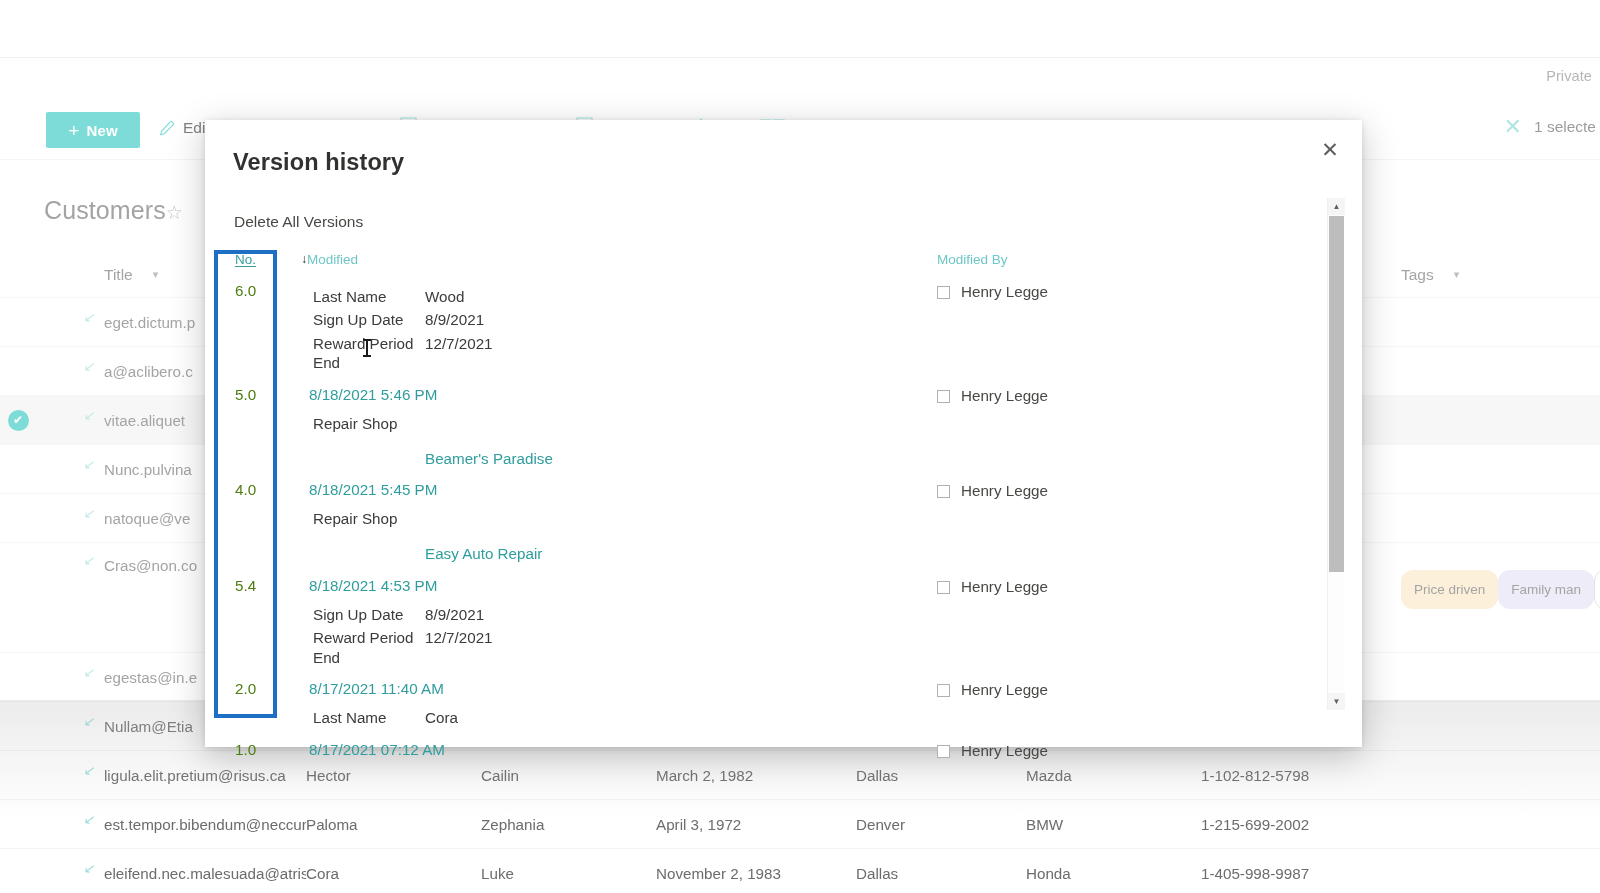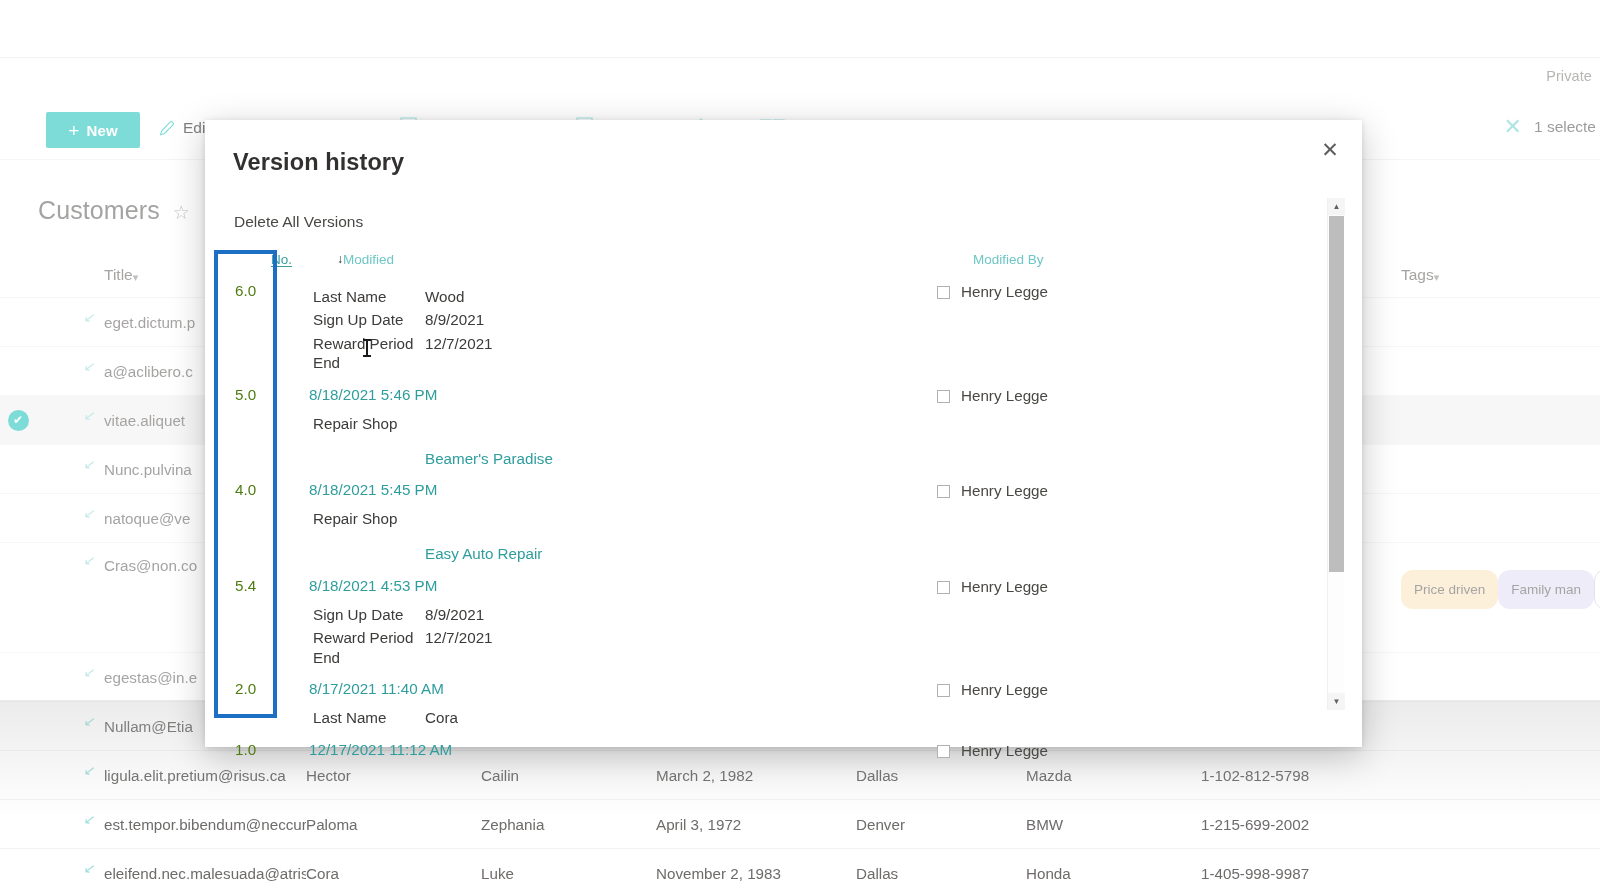--- a/index.html
+++ b/index.html
@@ -52,34 +52,34 @@
   }
 
   .selected-chip {
     position: absolute; right: 4px; top: 116px;
     display: flex; align-items: center; gap: 12px;
     font-size: 15.5px; color: #605e5c;
   }
   .selected-chip .xmark { color: #7fd7d3; font-size: 22px; line-height: 1; font-weight: 300; }
 
   .list-title {
-    position: absolute; left: 38px; top: 196px;
-    display: flex; align-items: baseline; gap: 13px;
+    position: absolute; left: 44px; top: 196px;
+    display: flex; align-items: baseline; 
   }
   .list-title .txt { font-size: 25px; color: #6d6b69; letter-spacing: .1px; }
   .list-title .star { font-size: 19px; color: #a19f9d; }
 
   
   .grid { position: absolute; left: 0; top: 252px; width: 1600px; }
   .grid-head {
     height: 46px; display: flex; align-items: center;
     border-bottom: 1px solid #f2f1f0;
     color: #6e6c6a; font-size: 15.5px;
   }
-  .grid-head .cell { display: flex; align-items: flex-end; gap: 0; }
+  .grid-head .cell { display: flex; align-items: center; gap: 20px; }
   .chev { font-size: 11px; color: #9a9897; }
 
   .grow {
     height: 49px; display: flex; align-items: center;
     border-bottom: 1px solid #f4f3f2;
     color: #6e6c6a; font-size: 15.2px;
   }
   .grow.sel { background: #f4f3f2; }
   .grow.tall { height: 110px; align-items: flex-start; padding-top: 14px; }
   .cell { position: relative; padding-right: 10px; overflow: hidden; white-space: nowrap; }
@@ -143,21 +143,21 @@
     position: absolute; left: 29px; top: 93px;
     font-size: 15.5px; color: #4a4845;
   }
 
   .vh-table { position: absolute; left: 30px; top: 132px; width: 1090px; }
   .vh-head { display: flex; height: 26px; font-size: 13.5px; color: #6fc6c6; }
   .vh-head .no {
     width: 50px; flex: 0 0 50px; color: #3a9e9e;
     text-decoration: underline; text-underline-offset: 2px;
   }
-  .vh-head .no-wrap { width: 72px; flex: 0 0 72px; display: flex; align-items: flex-start; gap: 16px; margin-left: 36px; }
+  .vh-head .no-wrap { width: 72px; flex: 0 0 72px; display: flex; align-items: flex-start; gap: 16px; }
   .vh-head .arrow { color: #1b1a19; font-size: 12px; }
   .vh-head .modified { width: 630px; flex: 0 0 630px; }
   .vh-head .modby { flex: 1; }
 
   .vrow { display: flex; font-size: 15.2px; }
   .vrow .num { width: 72px; flex: 0 0 72px; color: #4d7c0f; padding-top: 4px; }
   .vrow .mid { width: 630px; flex: 0 0 630px; }
   .vrow .who { flex: 1; display: flex; align-items: flex-start; gap: 11px; padding-top: 5px; }
   .vrow .date { color: #2f9d9d; padding: 4px 0 2px 2px; }
   .chk {
@@ -521,21 +521,21 @@
               <div class="spacer-6"></div>
             </div>
             <div class="who">
               <span class="chk"></span>
               <span class="who-name">Henry Legge</span>
             </div>
           </div>
           <div class="vrow">
             <div class="num">1.0</div>
             <div class="mid">
-              <div class="date">12/17/2021 11:12 AM</div>
+              <div class="date">8/17/2021 07:12 AM</div>
               <div class="spacer-6"></div>
             </div>
             <div class="who">
               <span class="chk"></span>
               <span class="who-name">Henry Legge</span>
             </div>
           </div>
         </div>
     </div>
 

